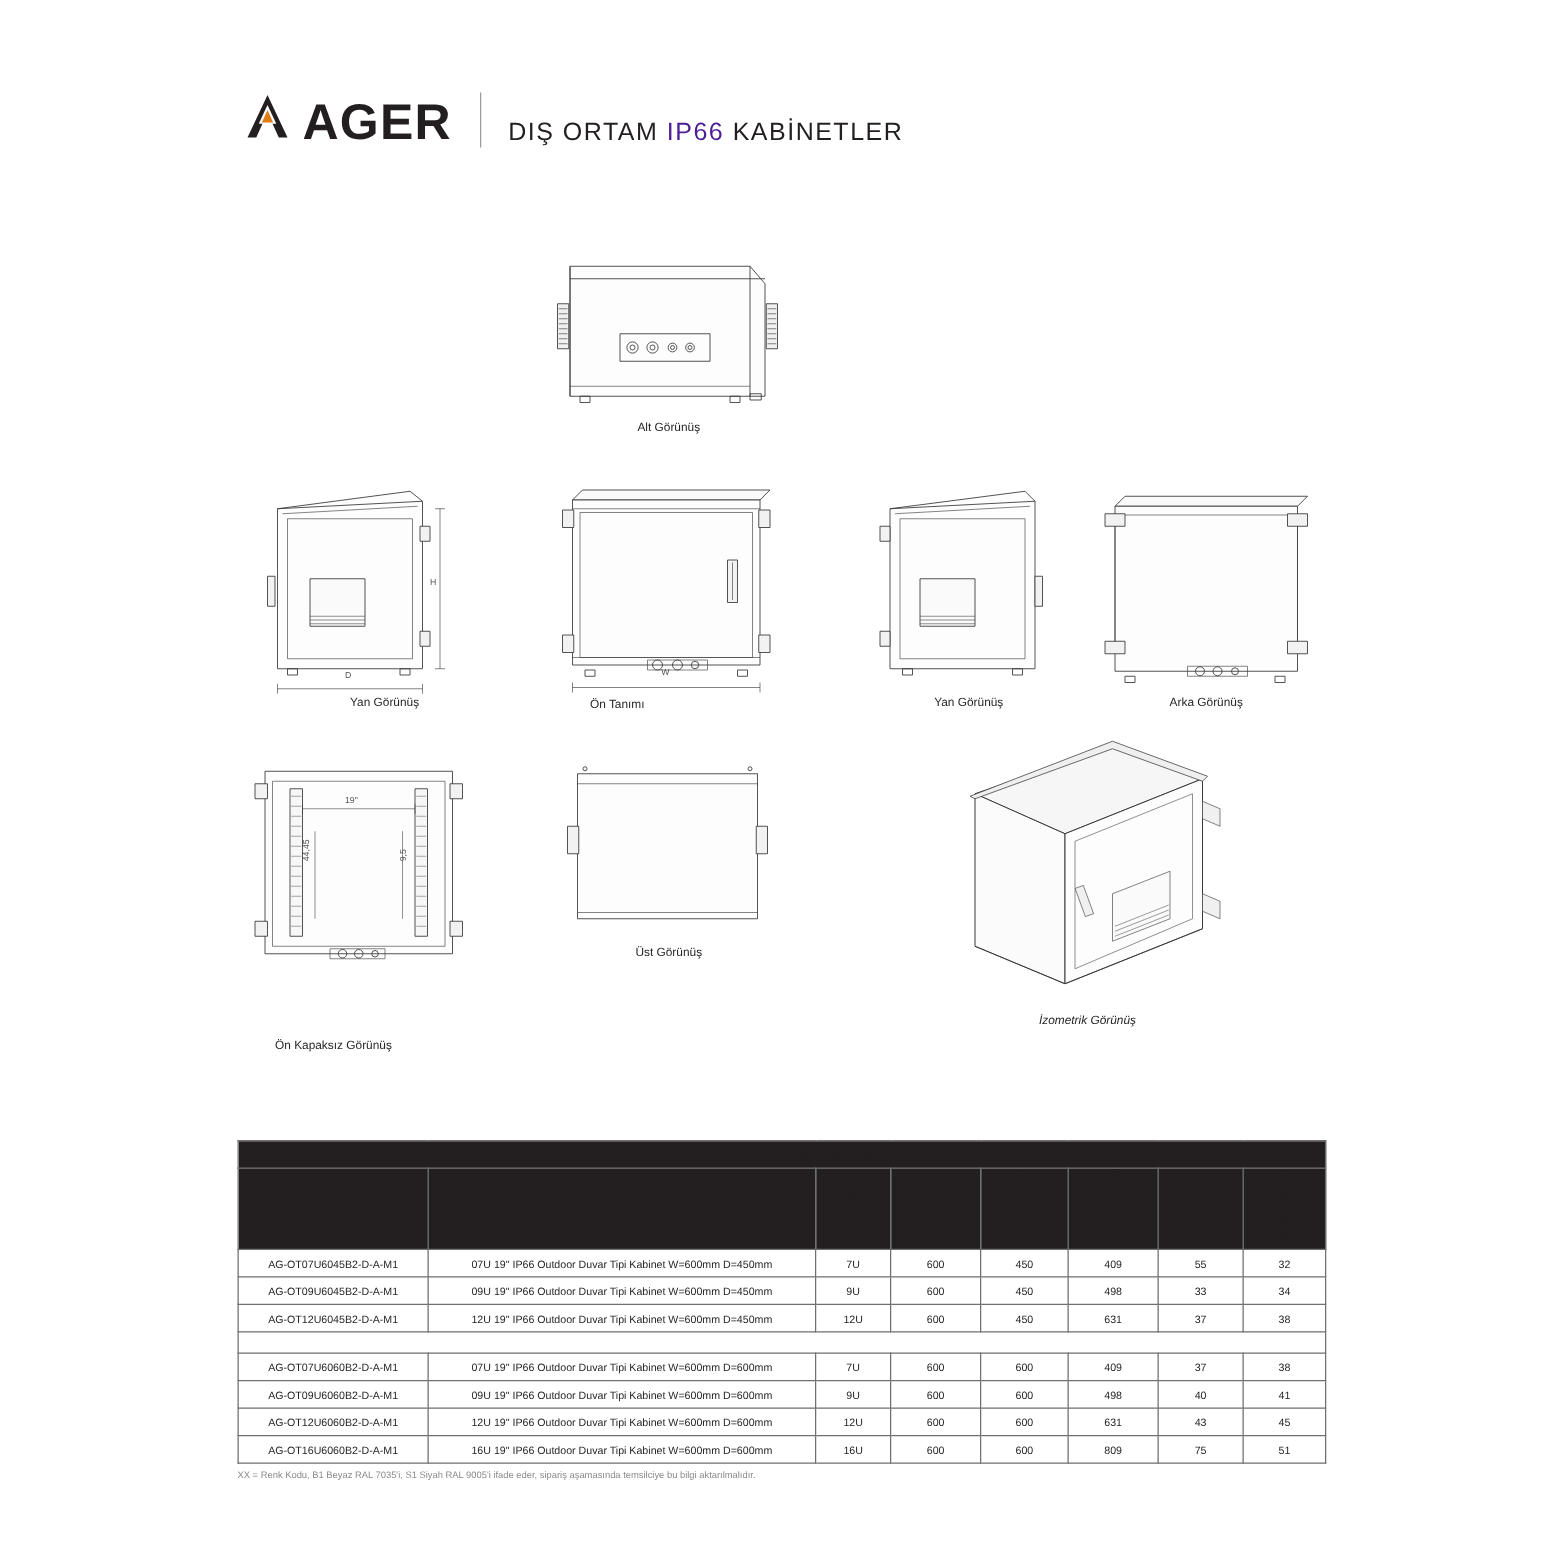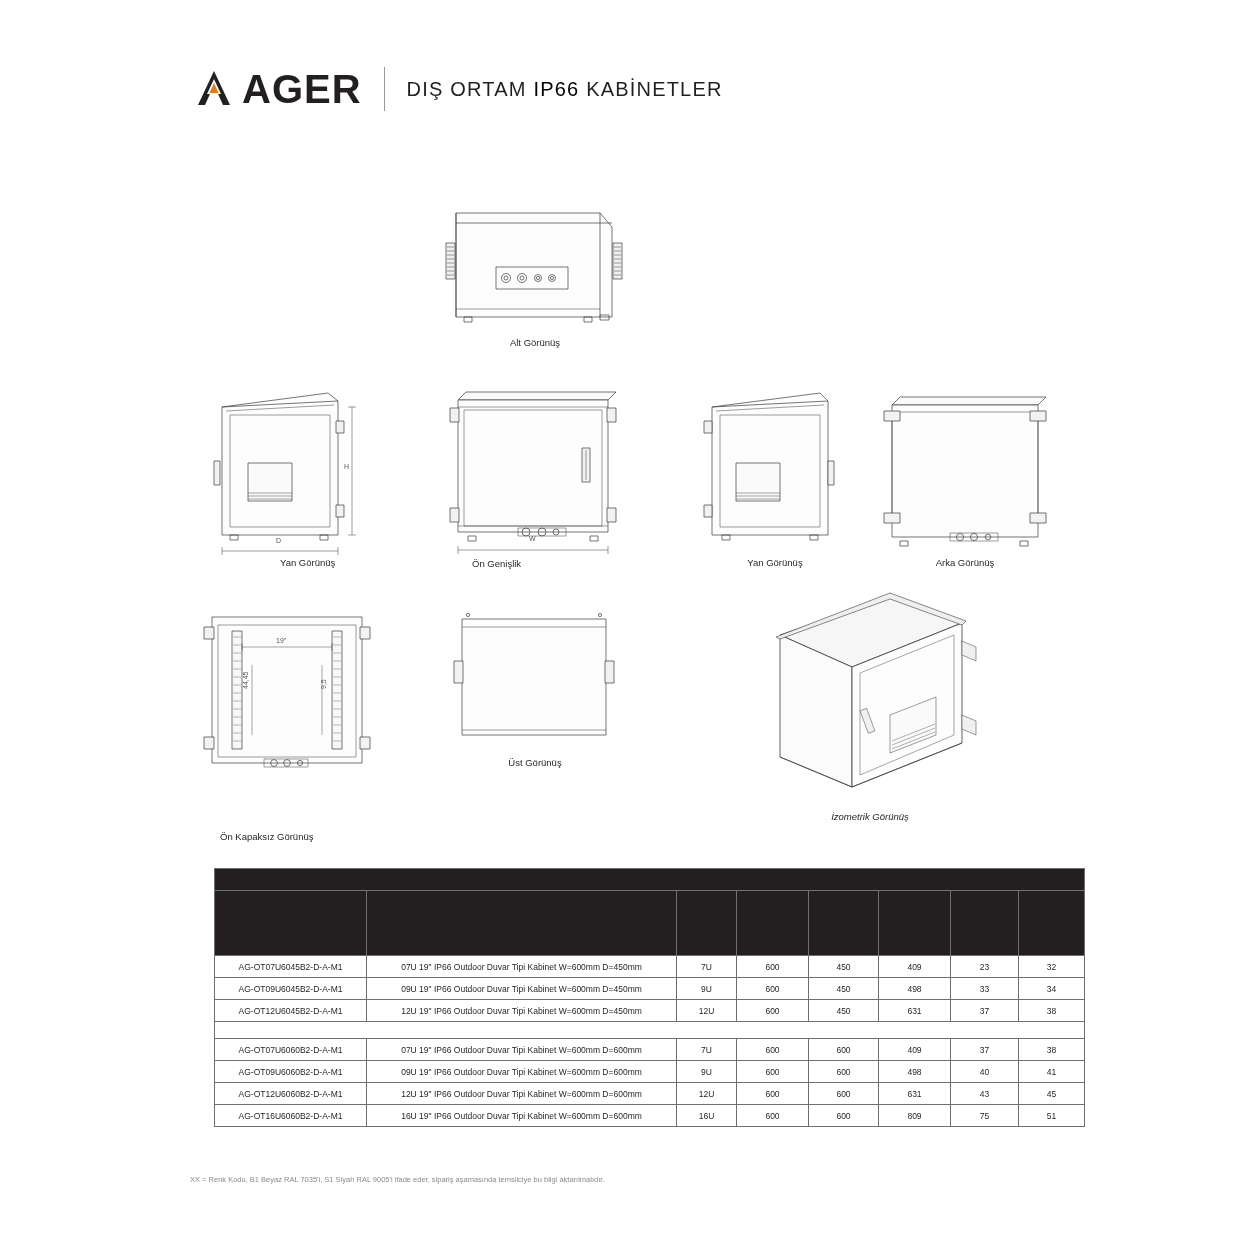--- a/index.html
+++ b/index.html
@@ -15,21 +15,21 @@
     position: relative;
     overflow: hidden;
   }
 
   
   .header {
     position: absolute;
     left: 190px;
     top: 60px;
     display: flex;
-    align-items: center;
+    align-items: flex-end;
     height: 58px;
   }
   .logo-mark {
     width: 48px;
     height: 48px;
     position: relative;
     margin-right: 4px;
   }
   .logo-mark svg { display: block; }
   .logo-text {
@@ -45,21 +45,21 @@
     background: #9a9a9a;
     margin: 0 22px;
   }
   .header-title {
     font-size: 20px;
     letter-spacing: 1.2px;
     color: #231f20;
     white-space: nowrap;
   }
   .header-title .ip {
-    color: #000000;
+    color: #4c1d95;
   }
 
   
   .drawings {
     position: absolute;
     left: 0;
     top: 190px;
     width: 1250px;
     height: 660px;
   }
@@ -83,23 +83,22 @@
 
   svg.tech { display: block; }
   svg.tech line, svg.tech rect, svg.tech path, svg.tech polygon, svg.tech circle, svg.tech ellipse {
     vector-effect: non-scaling-stroke;
   }
 
   
   .table-wrap {
     position: absolute;
     left: 190px;
-    top: 868px;
+    top: 912px;
     width: 870px;
-    margin-left: 24px;
   }
   table.spec {
     border-collapse: collapse;
     width: 870px;
     table-layout: fixed;
   }
   table.spec td, table.spec th {
     border: 1px solid #6f6f6f;
     font-size: 8.5px;
     color: #231f20;
@@ -276,21 +275,21 @@
       <rect x="88" y="148" width="48" height="8" stroke-width="0.5"></rect>
 
       <rect x="38" y="156" width="8" height="5"></rect>
       <rect x="160" y="156" width="8" height="5"></rect>
 
       <line x1="28" y1="170" x2="178" y2="170" stroke-width="0.5"></line>
       <line x1="28" y1="166" x2="28" y2="174" stroke-width="0.5"></line>
       <line x1="178" y1="166" x2="178" y2="174" stroke-width="0.5"></line>
     </svg>
     <div class="dimlabel" style="left:99px; top:155px;">W</div>
-    <div class="caption" style="top:178px; left:42px; transform:none; text-align:left;">Ön Genişlik</div>
+    <div class="caption" style="top:178px; left:42px; transform:none; text-align:left;">Ön Tanımı</div>
   </div>
 
   <div class="view" style="left:680px; top:195px; width:190px; height:195px;">
     <svg class="tech" width="190" height="180" viewBox="0 0 190 180" stroke="#3a3a3a" fill="none" stroke-width="0.7">
       <polygon points="32,22 140,8 148,16 148,150 32,150" fill="#fdfdfd"></polygon>
       <line x1="32" y1="22" x2="148" y2="16"></line>
       <line x1="36" y1="26" x2="144" y2="20" stroke-width="0.5"></line>
       <rect x="40" y="30" width="100" height="112" stroke-width="0.5"></rect>
       <rect x="56" y="78" width="44" height="38" fill="#fafafa"></rect>
       <g stroke-width="0.45">
@@ -465,21 +464,21 @@
         <td><span class="vert"><span>Ağırlık</span> <small>(Brüt) (kg)</small></span></td>
       </tr>
 
       <tr>
         <td class="code">AG-OT07U6045B2-D-A-M1</td>
         <td class="desc">07U 19" IP66 Outdoor Duvar Tipi Kabinet W=600mm D=450mm</td>
         <td>7U</td>
         <td>600</td>
         <td>450</td>
         <td>409</td>
-        <td>23</td>
+        <td>55</td>
         <td>32</td>
       </tr>
       <tr>
         <td class="code">AG-OT09U6045B2-D-A-M1</td>
         <td class="desc">09U 19" IP66 Outdoor Duvar Tipi Kabinet W=600mm D=450mm</td>
         <td>9U</td>
         <td>600</td>
         <td>450</td>
         <td>498</td>
         <td>33</td>

